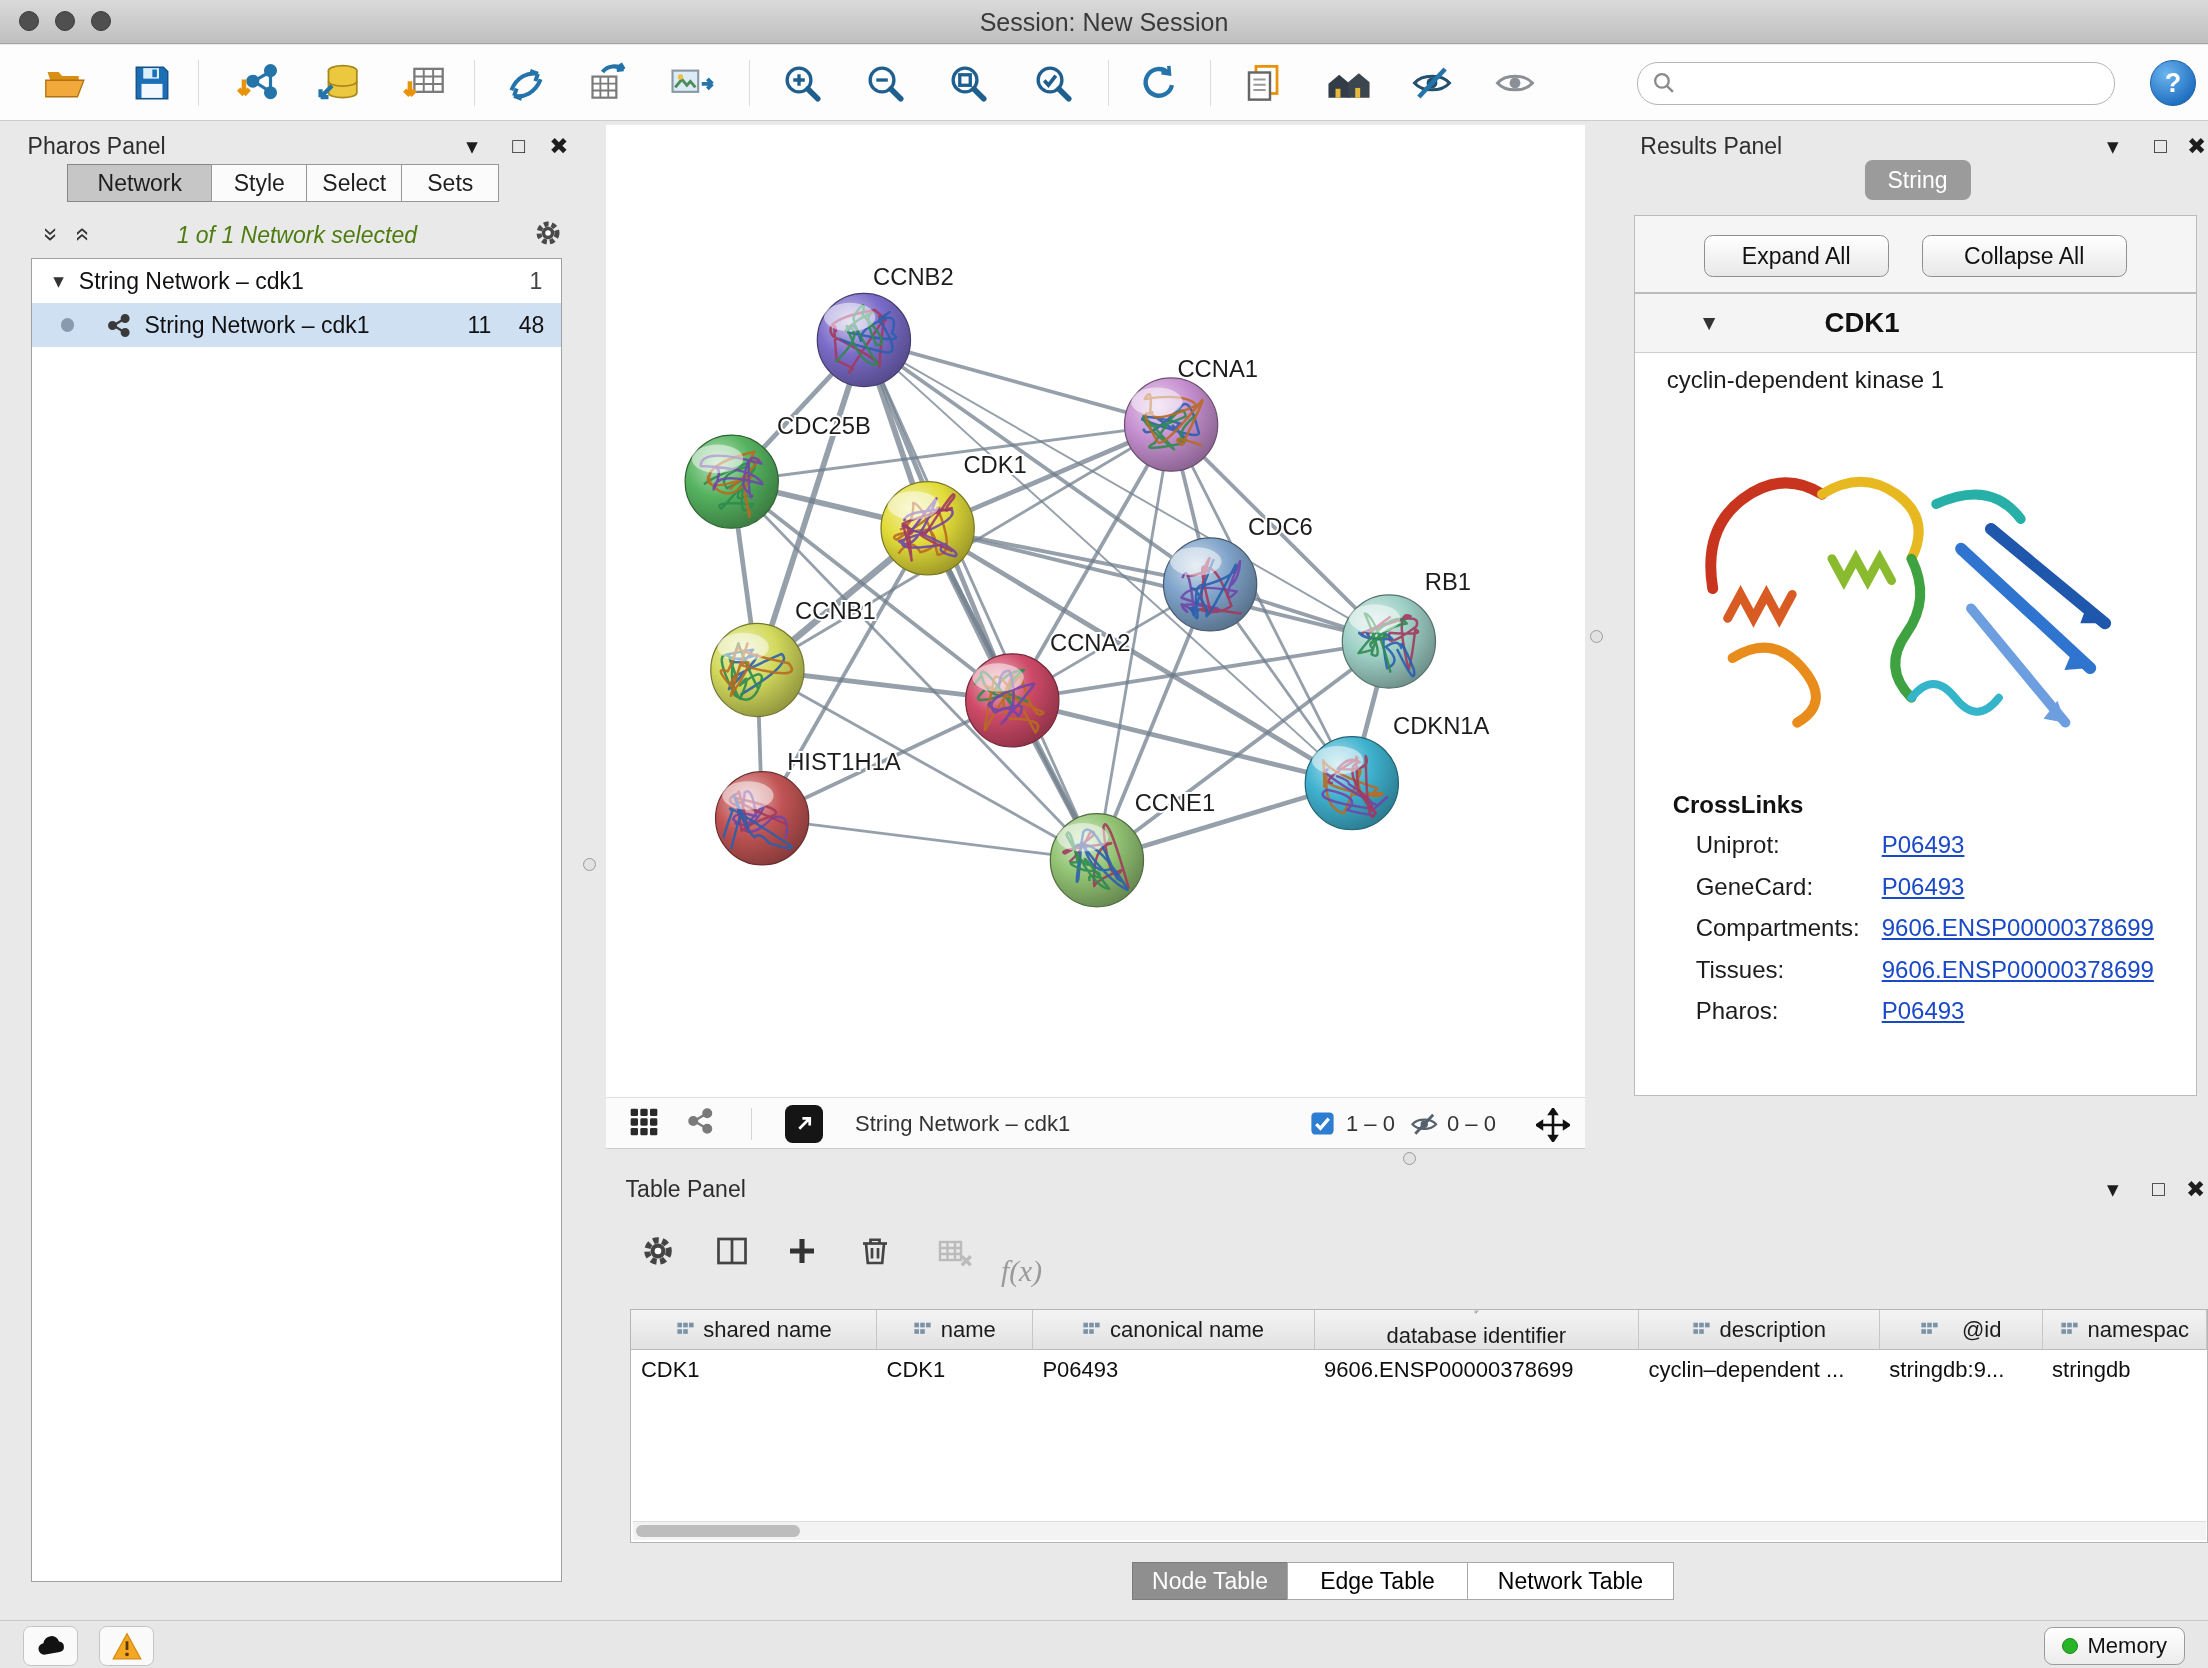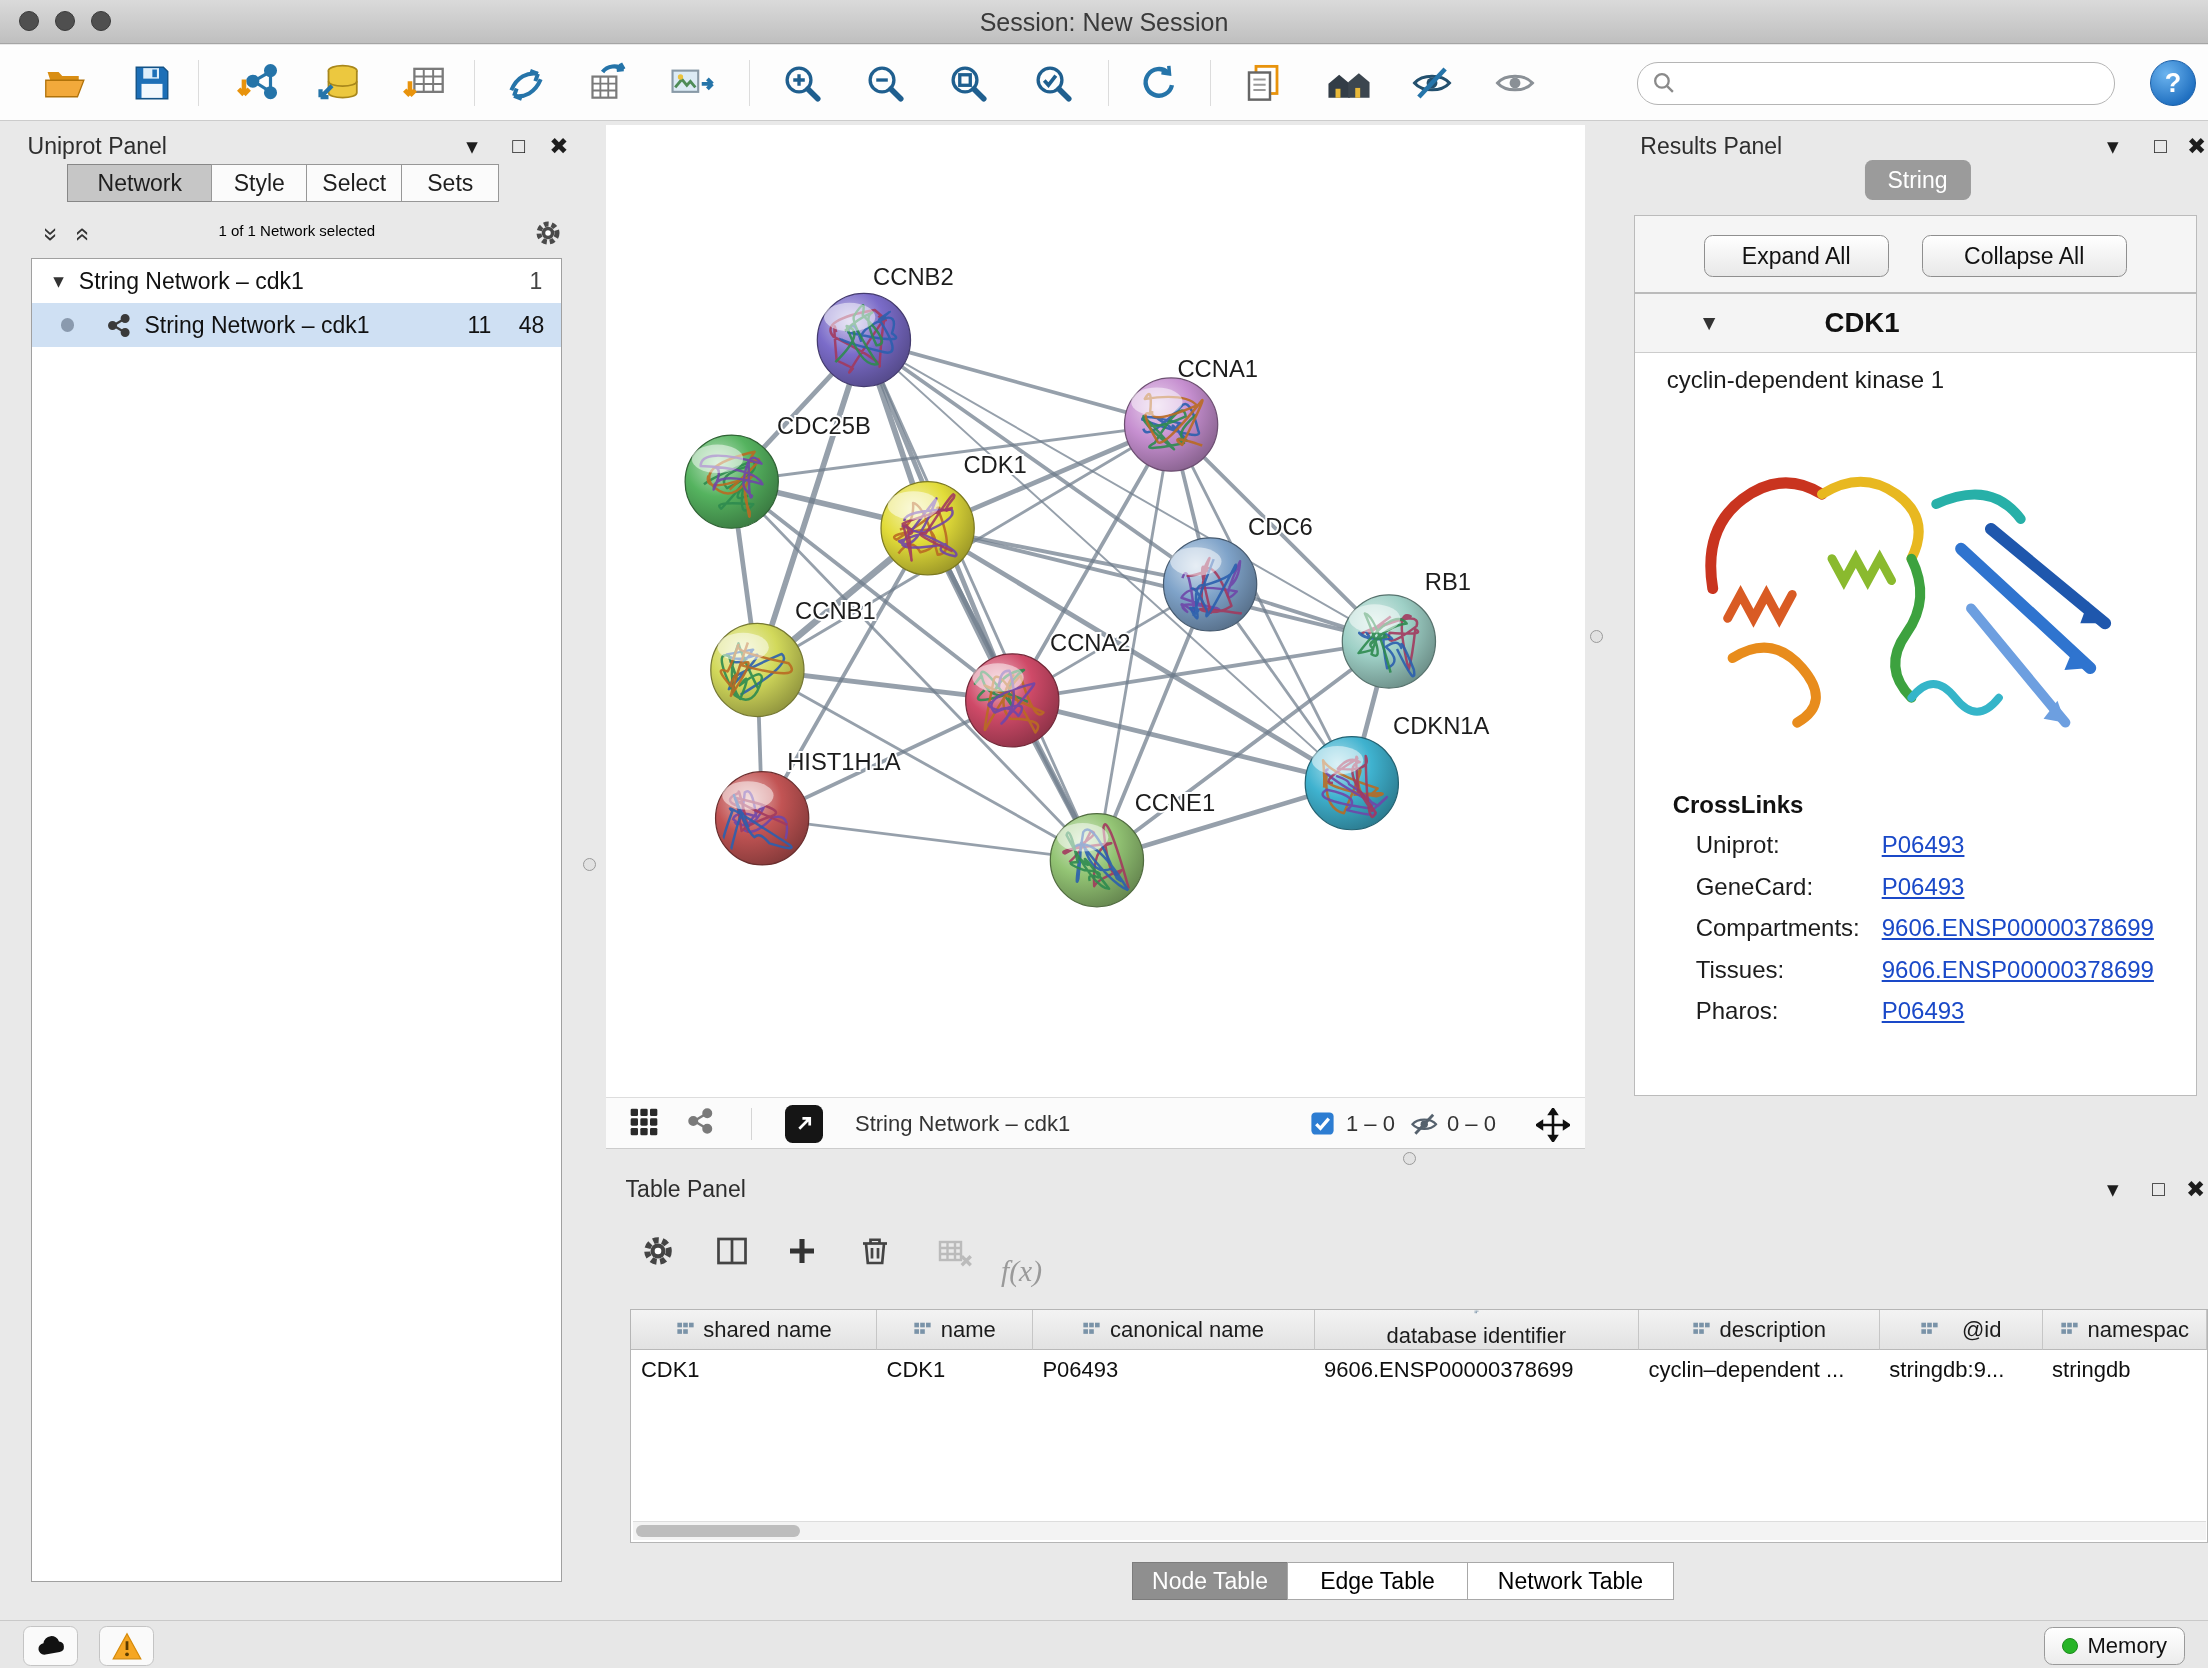--- a/index.html
+++ b/index.html
@@ -33,21 +33,21 @@
   .phead-title { font-size:23px; color:#2d2d2d; }
   .phicon { position:absolute; top:0; height:42px; line-height:42px; font-size:23px; color:#1d1d1d; cursor:pointer; }
 
   
   .cp { position:absolute; left:14.3px; top:125px; width:552px; height:1457px; }
   .cp-tab { position:absolute; top:39px; height:38px; border:1px solid #979797; background:#fbfbfb;
     font-size:23px; color:#1e1e1e; cursor:pointer; font-family:"Liberation Sans",sans-serif; }
   .cp-tab.sel { background:#c6c6c6; border-color:#878787; }
   .cp-selrow { position:absolute; left:17px; top:91px; width:531px; height:38px; }
   .chev { position:absolute; top:3.8px; font-size:25px; color:#333; cursor:pointer; display:inline-block; }
-  .cp-selstat { position:absolute; left:0; right:0; text-align:center; top:5.7px; font-size:15px; color:#000000; }
+  .cp-selstat { position:absolute; left:0; right:0; text-align:center; top:5.7px; font-size:23px; color:#4d7c0f;font-style:italic; }
   .treebox { position:absolute; left:17px; top:133px; width:531px; height:1324px; background:#fff;
     border:1px solid #a0a0a0; }
   .trow { display:flex; align-items:center; height:44px; font-size:23px; color:#111; }
   .trow.sel { background:#cfe0f3; }
   .tri { color:#333; font-size:21px; }
 
   
   .canvas { position:absolute; left:606px; top:125px; width:979px; height:972px; background:#fff; }
 
   
@@ -269,21 +269,21 @@
             <circle cx="10.5" cy="10.5" r="6.5"></circle>
             <line x1="15.5" y1="15.5" x2="21" y2="21"></line>
           </svg>
       </span>
       <input class="search-input" placeholder="" style="">
     </div>
     <div class="help-btn">?</div>
   </div>
 
   <div class="cp">
-    <div style="position:absolute;left:13.3px;top:7.6px;" class="phead-title">Uniprot Panel</div>
+    <div style="position:absolute;left:13.3px;top:7.6px;" class="phead-title">Pharos Panel</div>
     <div class="phicon" style="left:452px">▾</div>
     <div class="phicon" style="left:498px;font-size:21px;">□</div>
     <div class="phicon" style="left:535px">✖</div>
 
     <div id="cp-tabs">
         <button class="cp-tab sel" style="left: 53px; width: 145px;">Network</button>
         <button class="cp-tab" style="left: 197px; width: 96px;">Style</button>
         <button class="cp-tab" style="left: 292px; width: 96px;">Select</button>
         <button class="cp-tab" style="left: 387px; width: 98px;">Sets</button>
       </div>

